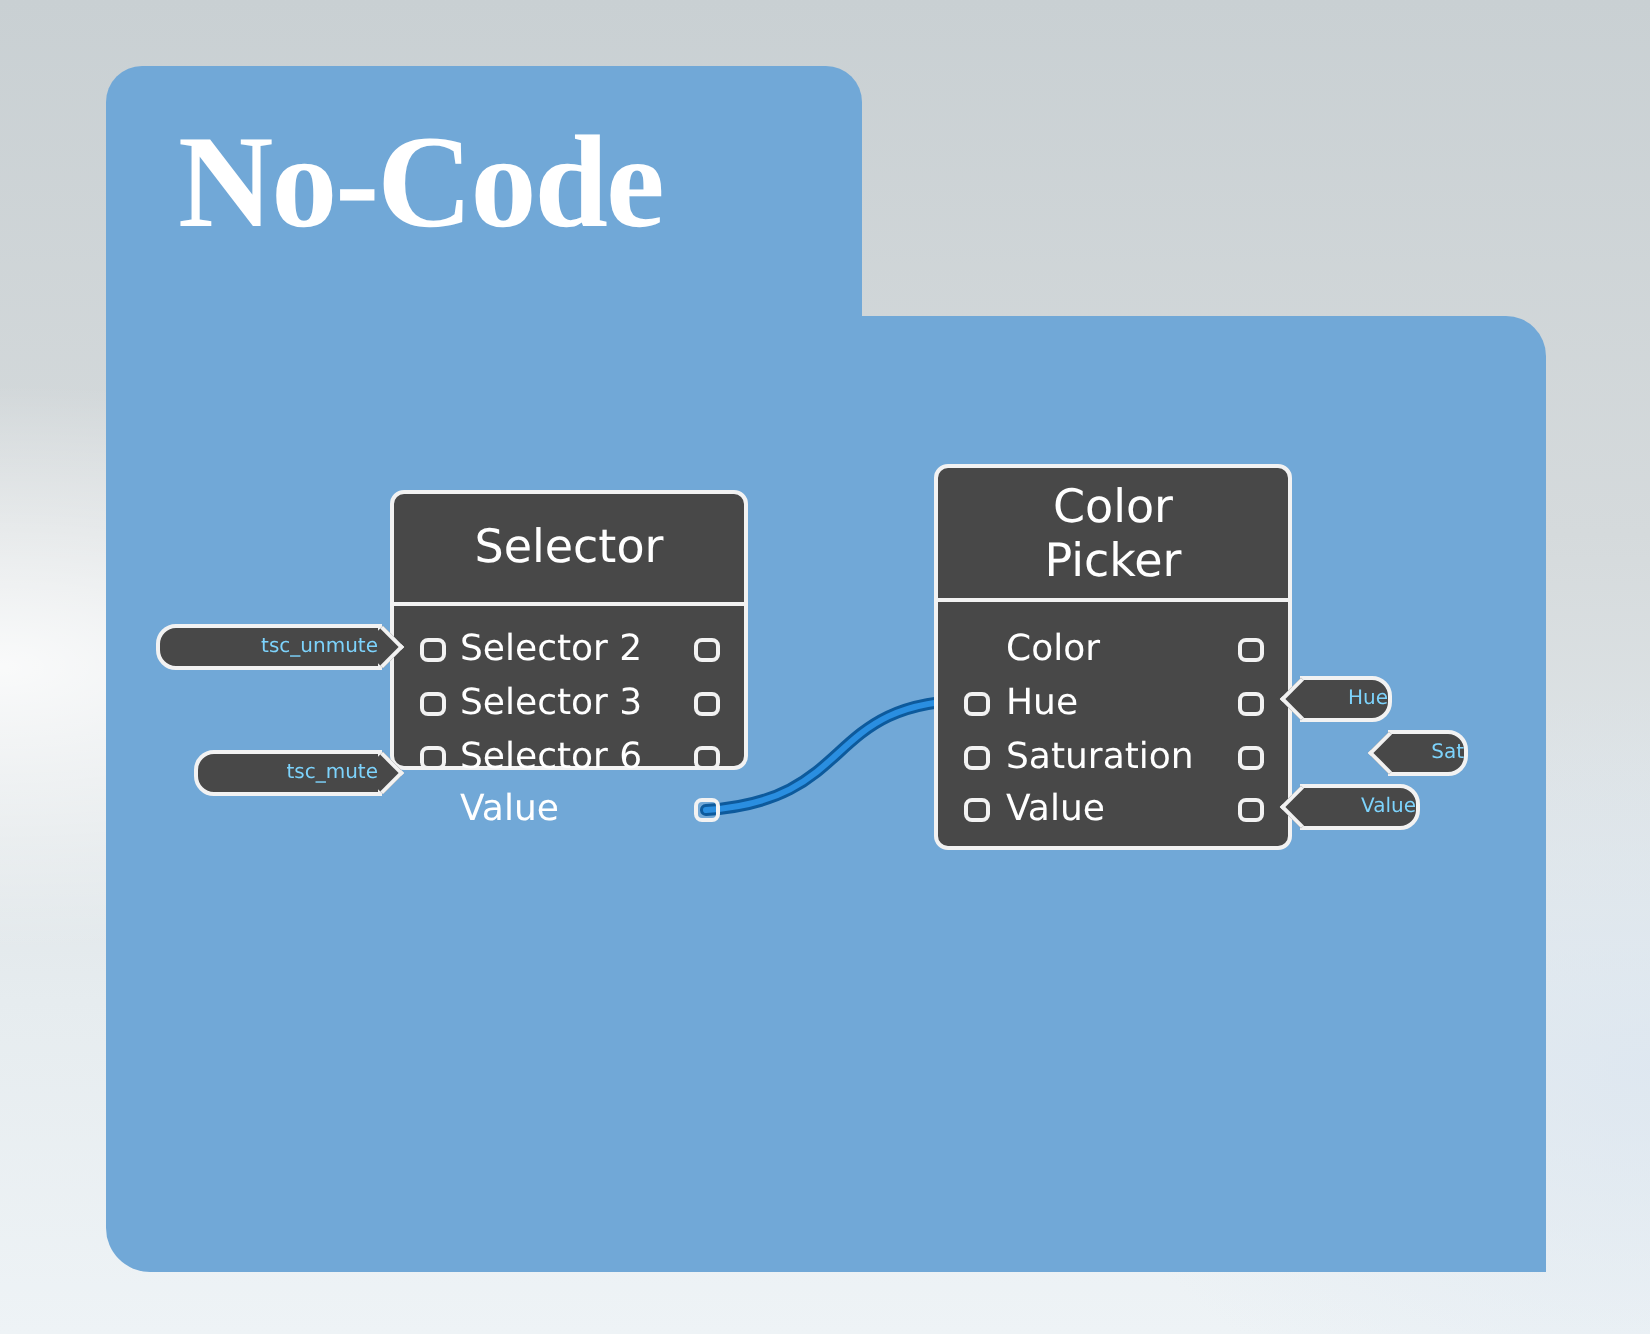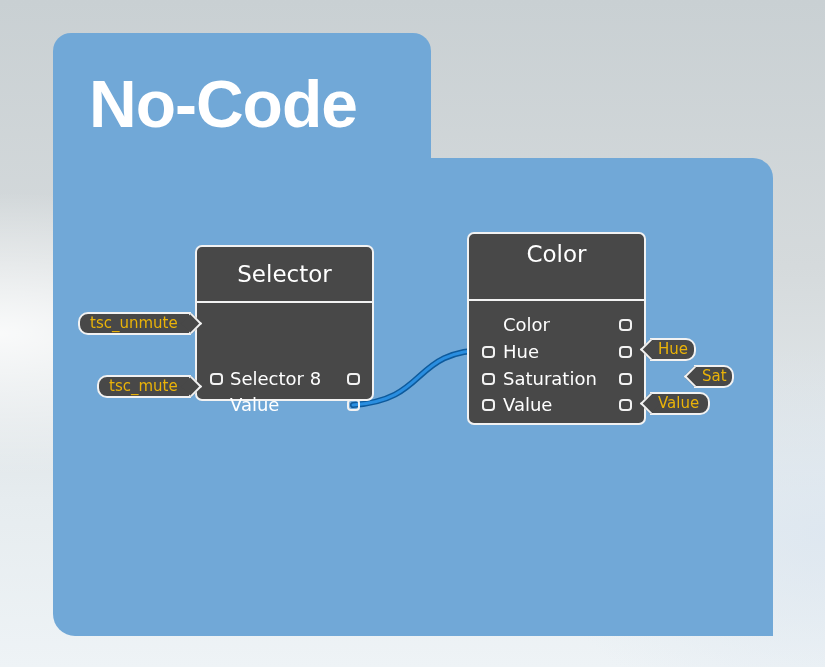--- a/index.html
+++ b/index.html
@@ -4,71 +4,82 @@
 <style>
   html,body{margin:0;padding:0;}
   body{width:825px;height:667px;position:relative;overflow:hidden;
     font-family:"DejaVu Sans","Liberation Sans",sans-serif;
     background:linear-gradient(180deg,#c9d0d3 0%,#d5dadc 40%,#e6ecef 75%,#eef3f6 100%);}
   .bg-glow{position:absolute;left:0;top:0;width:825px;height:667px;
     background:radial-gradient(ellipse at 0% 50%,rgba(255,255,255,0.85),rgba(255,255,255,0) 30%),
                radial-gradient(ellipse at 100% 80%,rgba(220,230,240,0.8),rgba(255,255,255,0) 25%);}
   .tab{position:absolute;left:53px;top:33px;width:378px;height:140px;background:#71a8d7;border-radius:18px 18px 0 0;}
   .body{position:absolute;left:53px;top:158px;width:720px;height:478px;background:#71a8d7;border-radius:0 20px 0 22px;}
-  .title{position:absolute;left:89px;top:64px;font-family:Liberation Sans, sans-serif;font-weight:bold;font-size:66px;color:#fff;letter-spacing:-1px;line-height:80px;}
+  .title{position:absolute;left:89px;top:52px;font-family:Liberation Serif, serif;font-weight:bold;font-size:66px;color:#fff;letter-spacing:-1px;line-height:80px;}
   .node{position:absolute;background:#484848;border:2px solid #f2f2f2;border-radius:7px;box-sizing:border-box;color:#fff;}
   .node-head{border-bottom:2px solid #f2f2f2;text-align:center;font-size:23px;}
   .row{position:absolute;height:24px;font-size:18px;line-height:24px;}
   .port{position:absolute;width:13px;height:12px;border:2px solid #f2f2f2;border-radius:4px;box-sizing:border-box;}
-  .tag{position:absolute;height:23px;background:#484848;border:2px solid #f2f2f2;color:#eab308;font-size:15px;line-height:19px;box-sizing:border-box;}
+  .tag{position:absolute;height:23px;background:#484848;border:2px solid #f2f2f2;color:#7dd3fc;font-size:10px;line-height:19px;box-sizing:border-box;text-align:right;}
   .tag-in{border-radius:10px 0 0 10px;padding-left:10px;}
   .tag-out{border-radius:0 10px 10px 0;padding-left:6px;}
   .tag .arrow-r{position:absolute;right:-10px;top:2px;width:15px;height:15px;background:#484848;border-top:2px solid #f2f2f2;border-right:2px solid #f2f2f2;transform:rotate(45deg);box-sizing:border-box;}
   .tag .arrow-l{position:absolute;left:-9px;top:2px;width:15px;height:15px;background:#484848;border-bottom:2px solid #f2f2f2;border-left:2px solid #f2f2f2;transform:rotate(45deg);box-sizing:border-box;}
   .tag span{position:relative;z-index:1;}
   svg.wire{position:absolute;left:0;top:0;}
 </style>
 </head>
 <body>
 
 <div class="bg-glow"></div>
 <div class="tab"></div>
 <div class="body"></div>
 <div class="title">No-Code</div>
 
 <svg class="wire" width="825" height="667">
   <path d="M353 405 C 430 400, 410 350, 488 350" stroke="#0d5a9c" stroke-width="6" fill="none" stroke-linecap="round"></path>
   <path d="M353 405 C 430 400, 410 350, 488 350" stroke="#2a8ee0" stroke-width="3" fill="none" stroke-linecap="round"></path>
 </svg>
 
-<div class="node" style="left:195px;top:245px;width:179px;height:156px;">
+<div class="node" style="left:195px;top:245px;width:179px;height:140px;">
   <div class="node-head" style="height:54px;line-height:54px;">
     <span>Selector</span>
   </div>
+  <div class="row" style="left:0;top:66px;width:175px;">
+    <div class="port" style="left:13px;top:6px;"></div>
+    <span style="position:absolute;left:33px;">Selector 2</span>
+    <div class="port" style="left:150px;top:6px;"></div>
+  </div>
+  <div class="row" style="left:0;top:93px;width:175px;">
+    <div class="port" style="left:13px;top:6px;"></div>
+    <span style="position:absolute;left:33px;">Selector 3</span>
+    <div class="port" style="left:150px;top:6px;"></div>
+  </div>
   <div class="row" style="left:0;top:120px;width:175px;">
     <div class="port" style="left:13px;top:6px;"></div>
-    <span style="position:absolute;left:33px;">Selector 8</span>
+    <span style="position:absolute;left:33px;">Selector 6</span>
     <div class="port" style="left:150px;top:6px;"></div>
   </div>
   <div class="row" style="left:0;top:146px;width:175px;">
     <span style="position:absolute;left:33px;">Value</span>
     <div class="port" style="left:150px;top:6px;"></div>
   </div>
 </div>
 
 <div class="tag tag-in" style="left:78px;top:312px;width:113px;">
   <span>tsc_unmute</span><div class="arrow-r"></div>
 </div>
 <div class="tag tag-in" style="left:97px;top:339px;width:94px;margin-top:36px;">
   <span>tsc_mute</span><div class="arrow-r"></div>
 </div>
 
 <div class="node" style="left:467px;top:232px;width:179px;height:193px;">
   <div class="node-head" style="height:67px;line-height:27px;padding-top:7px;box-sizing:border-box;">
     <div>Color</div>
+    <div>Picker</div>
   </div>
   <div class="row" style="left:0;top:79px;width:175px;">
     <span style="position:absolute;left:34px;">Color</span>
     <div class="port" style="left:150px;top:6px;"></div>
   </div>
   <div class="row" style="left:0;top:106px;width:175px;">
     <div class="port" style="left:13px;top:6px;"></div>
     <span style="position:absolute;left:34px;">Hue</span>
     <div class="port" style="left:150px;top:6px;"></div>
   </div>

